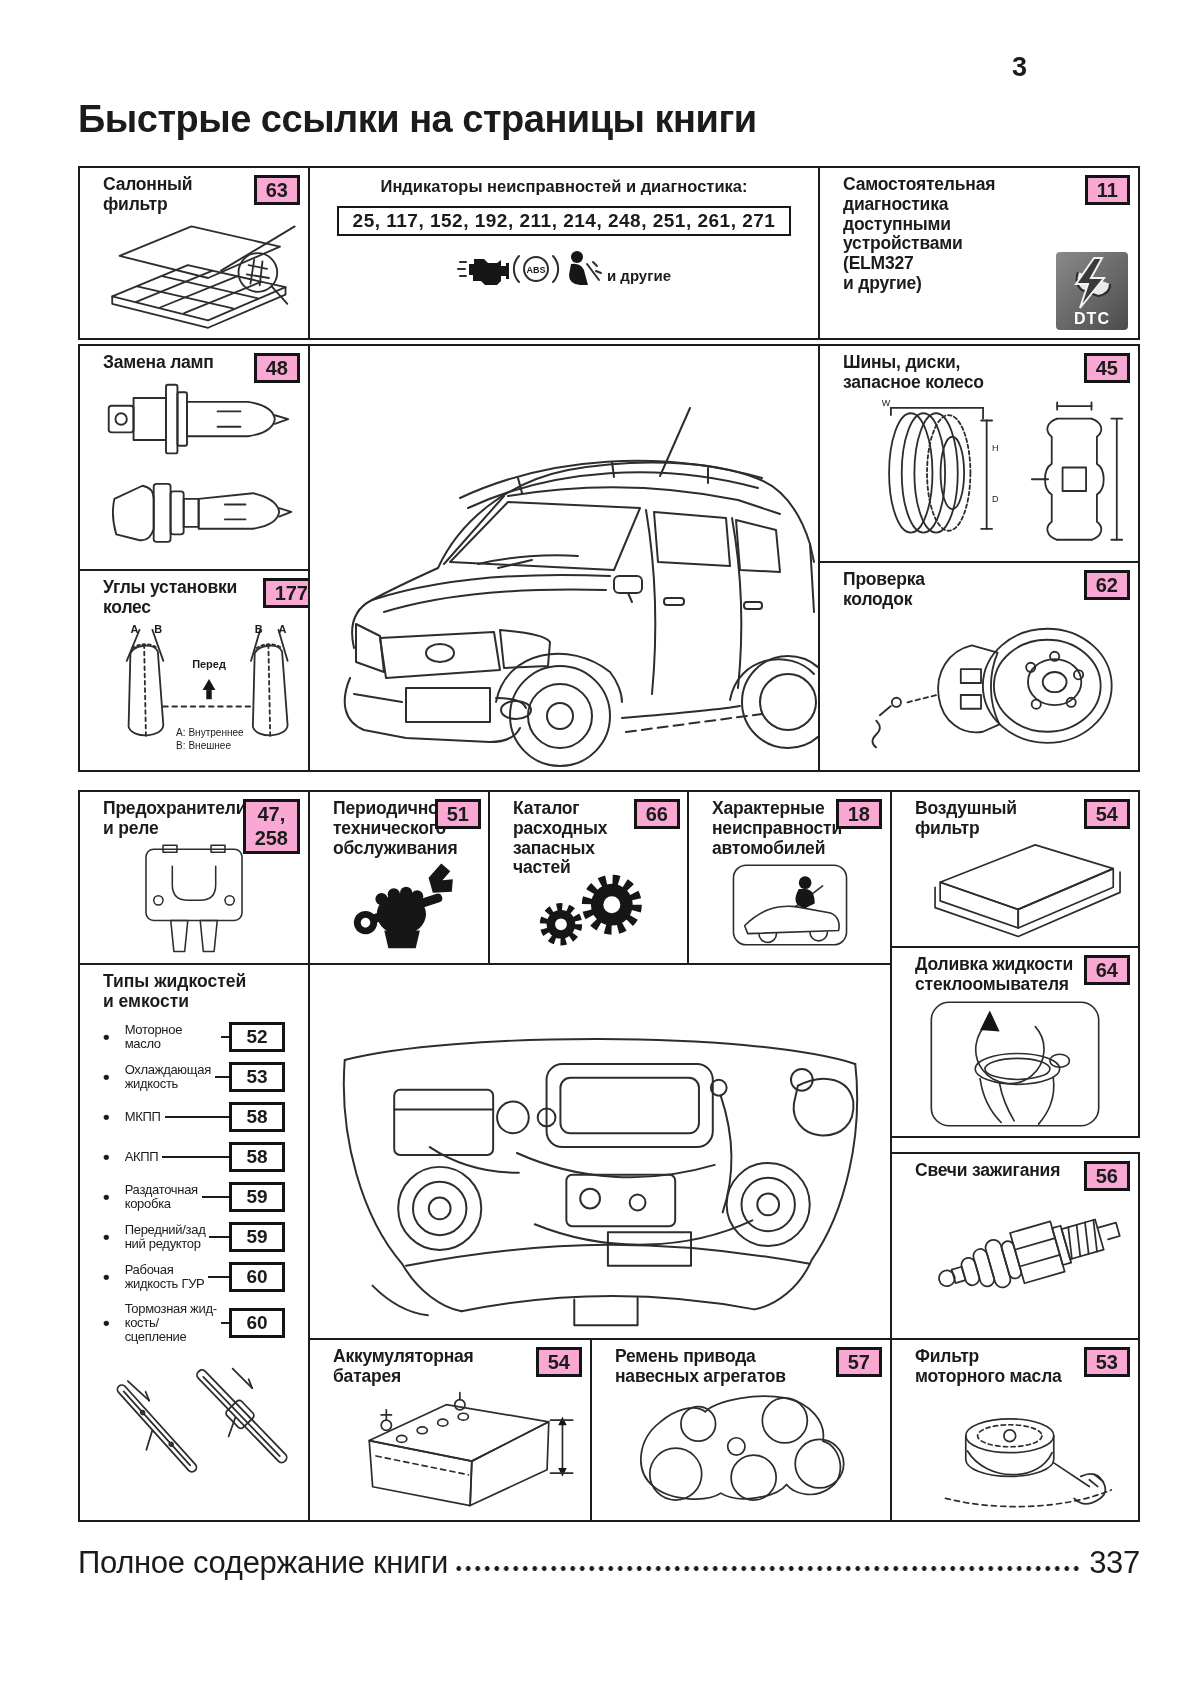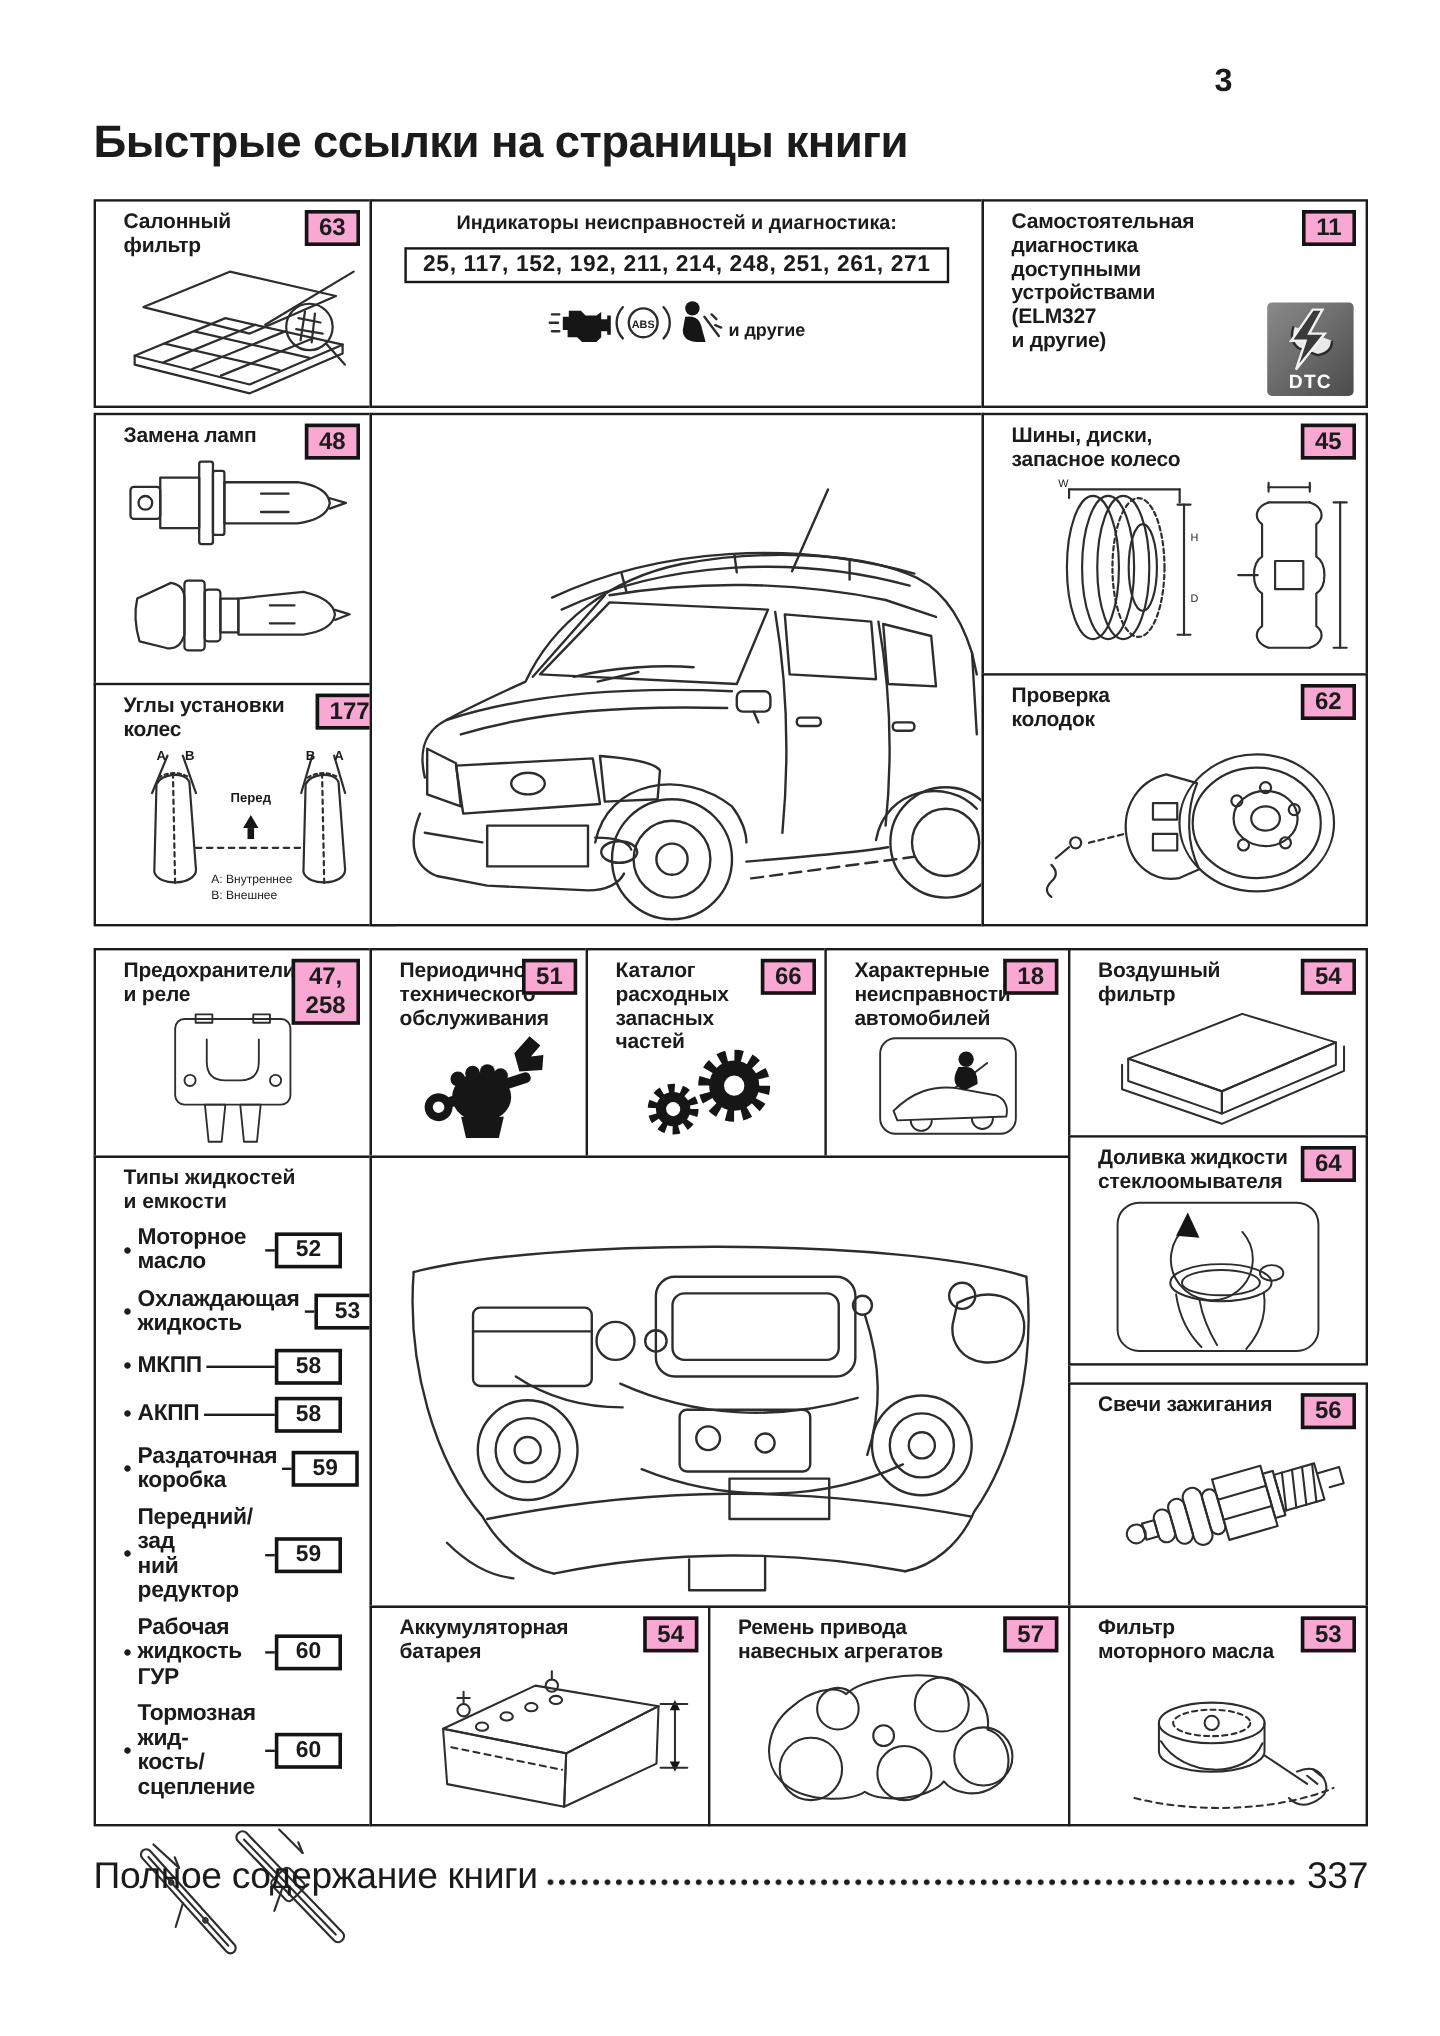--- a/index.html
+++ b/index.html
@@ -24,21 +24,21 @@
   
   .dtc{position:absolute;right:10px;bottom:8px;width:72px;height:78px;border-radius:4px;
        background:linear-gradient(135deg,#8a8a8a,#4b4b4b);display:flex;align-items:flex-end;justify-content:center;}
   .dtc span{color:#fff;font-weight:700;font-size:16px;line-height:1.1;margin-bottom:2px;letter-spacing:1px;}
   .dtc svg{position:absolute;top:4px;left:8px;}
   
   .fl-title{font-weight:700;font-size:17.5px;line-height:1.13;white-space:pre-line;}
   .fl-list{margin-top:10px;}
   .fl-item{display:flex;align-items:center;margin:10px 0;}
   .fl-bullet{font-size:19px;font-weight:700;margin-right:5px;line-height:1;}
-  .fl-label{font-weight:700;font-size:19px;line-height:1.08;white-space:pre-line;letter-spacing:-.3px;}
+  .fl-label{font-weight:400;font-size:13px;line-height:1.08;white-space:pre-line;letter-spacing:-.3px;margin-left:10px;}
   .fl-line{flex:1;border-top:2.5px solid #1c1c1c;margin:0 0 0 4px;min-width:8px;}
   .fl-box{border:3px solid #141414;font-weight:700;font-size:19px;min-width:46px;text-align:center;padding:1px 2px;}
   
   .footer{position:absolute;left:78px;top:1545px;width:1062px;display:flex;align-items:flex-end;}
   .footer .t{font-size:31px;font-weight:400;letter-spacing:-.3px;}
   .dots{flex:1;height:9px;margin:0 6px 8px;background-image:radial-gradient(circle,#1c1c1c 2.1px,rgba(0,0,0,0) 2.7px);
         background-size:9.5px 9px;background-repeat:repeat-x;background-position:left bottom;}
   svg text{font-family:"Liberation Sans",sans-serif;fill:#1b1b1b;stroke:none;}
 </style>
 </head>

